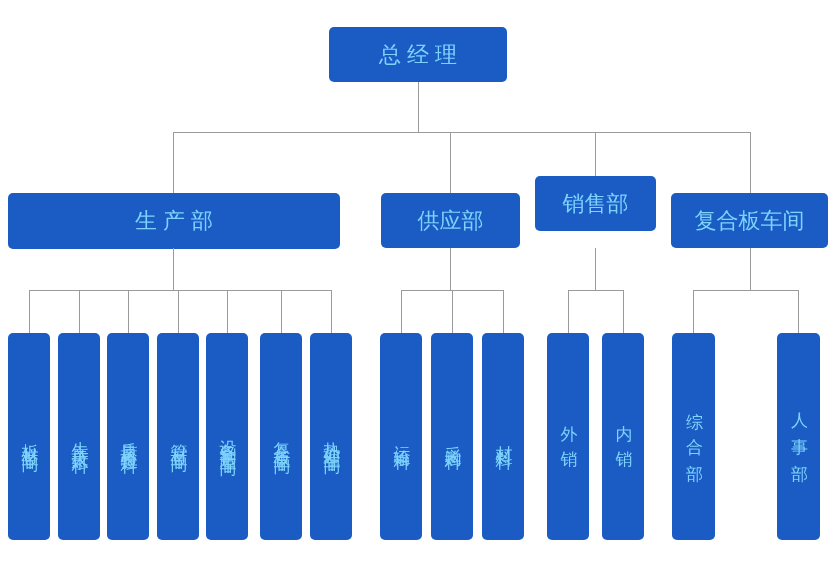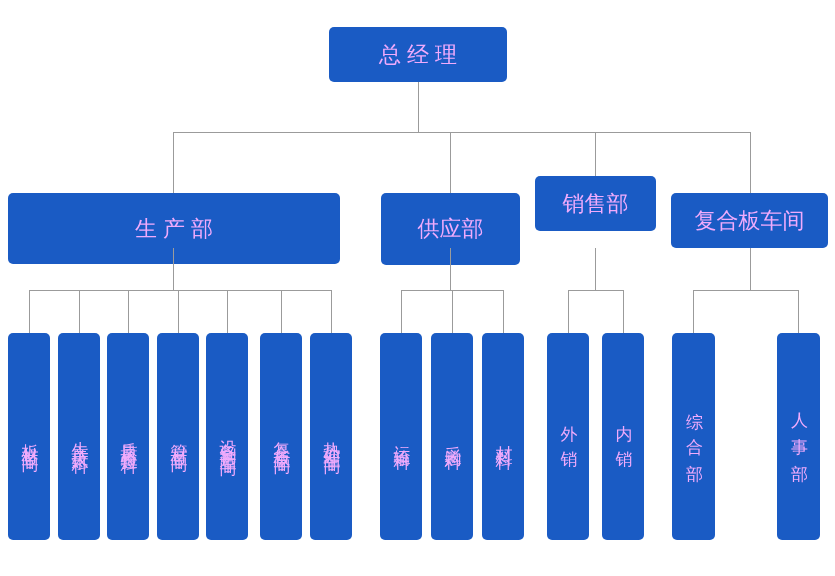--- a/index.html
+++ b/index.html
@@ -5,21 +5,21 @@
   html,body{margin:0;padding:0;background:#ffffff;}
   body{width:835px;height:576px;overflow:hidden;
        font-family:"Liberation Sans","DejaVu Sans",sans-serif;}
   #chart{position:relative;width:835px;height:576px;background:#fff;}
 
   .line{position:absolute;background:#9b9b9b;}
   .line.v{width:1px;}
   .line.h{height:1px;}
 
   .node{position:absolute;background:#1a5bc4;border-radius:5px;
-        color:#f0abfc;display:flex;align-items:center;justify-content:center;
+        color:#7dd3fc;display:flex;align-items:center;justify-content:center;
         box-sizing:border-box;}
 
   .node.horiz{font-size:22px;letter-spacing:6px;text-indent:6px;font-weight:400;}
   .node.horiz.tight{letter-spacing:0;text-indent:0;}
 
   .node.vert{writing-mode:vertical-rl;text-orientation:upright;
              font-size:17px;line-height:1.35;letter-spacing:4px;
              padding-top:2px;}
   .node.vert.spread{letter-spacing:26px;}
 
@@ -34,22 +34,22 @@
 
   <div class="line v" style="left:418px;top:82px;height:50px;"></div>
 
   <div class="line h" style="left:173px;top:132px;width:578px;"></div>
 
   <div class="line v" style="left:173px;top:132px;height:61px;"></div>
   <div class="line v" style="left:450px;top:132px;height:61px;"></div>
   <div class="line v" style="left:595px;top:132px;height:61px;"></div>
   <div class="line v" style="left:750px;top:132px;height:61px;"></div>
 
-  <div class="node horiz" style="left:8px;top:193px;width:332px;height:71px;">生产部</div>
-  <div class="node horiz tight" style="left:381px;top:193px;width:139px;height:72px;">供应部</div>
+  <div class="node horiz" style="left:8px;top:193px;width:332px;height:56px;">生产部</div>
+  <div class="node horiz tight" style="left:381px;top:193px;width:139px;height:55px;">供应部</div>
   <div class="node horiz tight" style="left:535px;top:176px;width:121px;height:55px;">销售部</div>
   <div class="node horiz tight" style="left:671px;top:193px;width:157px;height:55px;">复合板车间</div>
 
   <div class="line v" style="left:173px;top:248px;height:42px;"></div>
   <div class="line h" style="left:29px;top:290px;width:302px;"></div>
   <div class="line v" style="left:29px;top:290px;height:43px;"></div>
   <div class="line v" style="left:79px;top:290px;height:43px;"></div>
   <div class="line v" style="left:128px;top:290px;height:43px;"></div>
   <div class="line v" style="left:178px;top:290px;height:43px;"></div>
   <div class="line v" style="left:227px;top:290px;height:43px;"></div>

